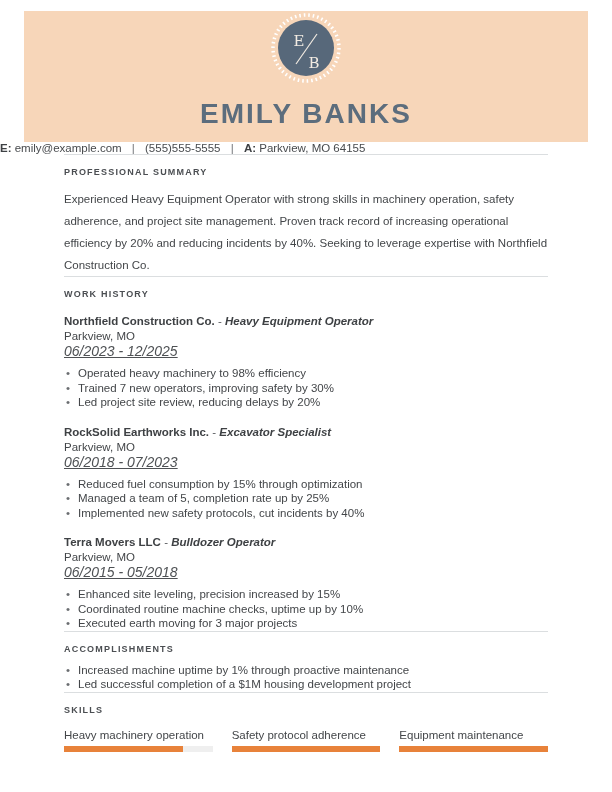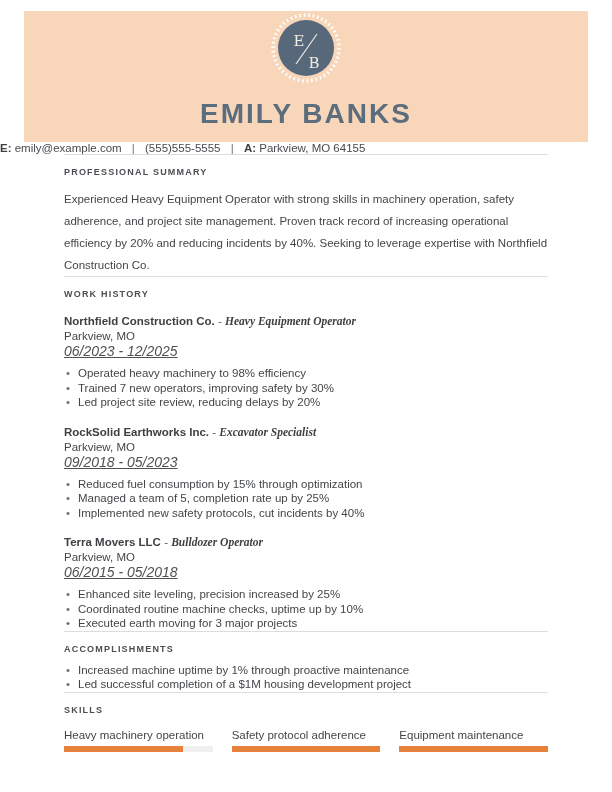--- a/index.html
+++ b/index.html
@@ -48,21 +48,21 @@
   }
 
   .summary-text {
     margin: 11px 0 0;
     font-size: 11.5px; line-height: 22px; color: #434649;
   }
 
   .job { margin-top: 14px; }
   .job-title { font-size: 11.5px; font-weight: bold; line-height: 16px; color: #3e4144; }
   .job-sep { font-weight: normal; color: #55585b; }
-  .job-role { font-style: italic; font-family: Liberation Serif, serif; }
+  .job-role { font-style: italic; }
   .job-loc { font-size: 11.5px; line-height: 15px; }
   .job-dates { font-size: 14px; font-style: italic; line-height: 15px; color: #4e5154; text-decoration: underline; }
 
   ul.bullets { list-style: none; margin: 7px 0 0; padding: 0; font-size: 11.5px; }
   ul.bullets li { position: relative; padding-left: 14px; line-height: 14.5px; }
   ul.bullets li::before { content: "\2022"; position: absolute; left: 2px; top: 0; color: #6a6d70; }
 
   ul.bullets-acc { margin-top: 9px; }
 
   .skills-row { display: flex; gap: 19px; margin-top: 13px; }
@@ -121,38 +121,38 @@
       </ul>
     </div>
 
     <div class="job">
       <div class="job-title">
         <span>RockSolid Earthworks Inc.</span>
         <span class="job-sep">-</span>
         <span class="job-role">Excavator Specialist</span>
       </div>
       <div class="job-loc">Parkview, MO</div>
-      <div class="job-dates">09/2018 - 05/2023</div>
+      <div class="job-dates">06/2018 - 07/2023</div>
       <ul class="bullets">
         <li>Reduced fuel consumption by 15% through optimization</li>
         <li>Managed a team of 5, completion rate up by 25%</li>
         <li>Implemented new safety protocols, cut incidents by 40%</li>
       </ul>
     </div>
 
     <div class="job">
       <div class="job-title">
         <span>Terra Movers LLC</span>
         <span class="job-sep">-</span>
         <span class="job-role">Bulldozer Operator</span>
       </div>
       <div class="job-loc">Parkview, MO</div>
       <div class="job-dates">06/2015 - 05/2018</div>
       <ul class="bullets">
-        <li>Enhanced site leveling, precision increased by 25%</li>
+        <li>Enhanced site leveling, precision increased by 15%</li>
         <li>Coordinated routine machine checks, uptime up by 10%</li>
         <li>Executed earth moving for 3 major projects</li>
       </ul>
     </div>
 
     <hr class="rule rule-acc">
     <div class="sec-title">ACCOMPLISHMENTS</div>
     <ul class="bullets bullets-acc">
       <li>Increased machine uptime by 1% through proactive maintenance</li>
       <li>Led successful completion of a $1M housing development project</li>

